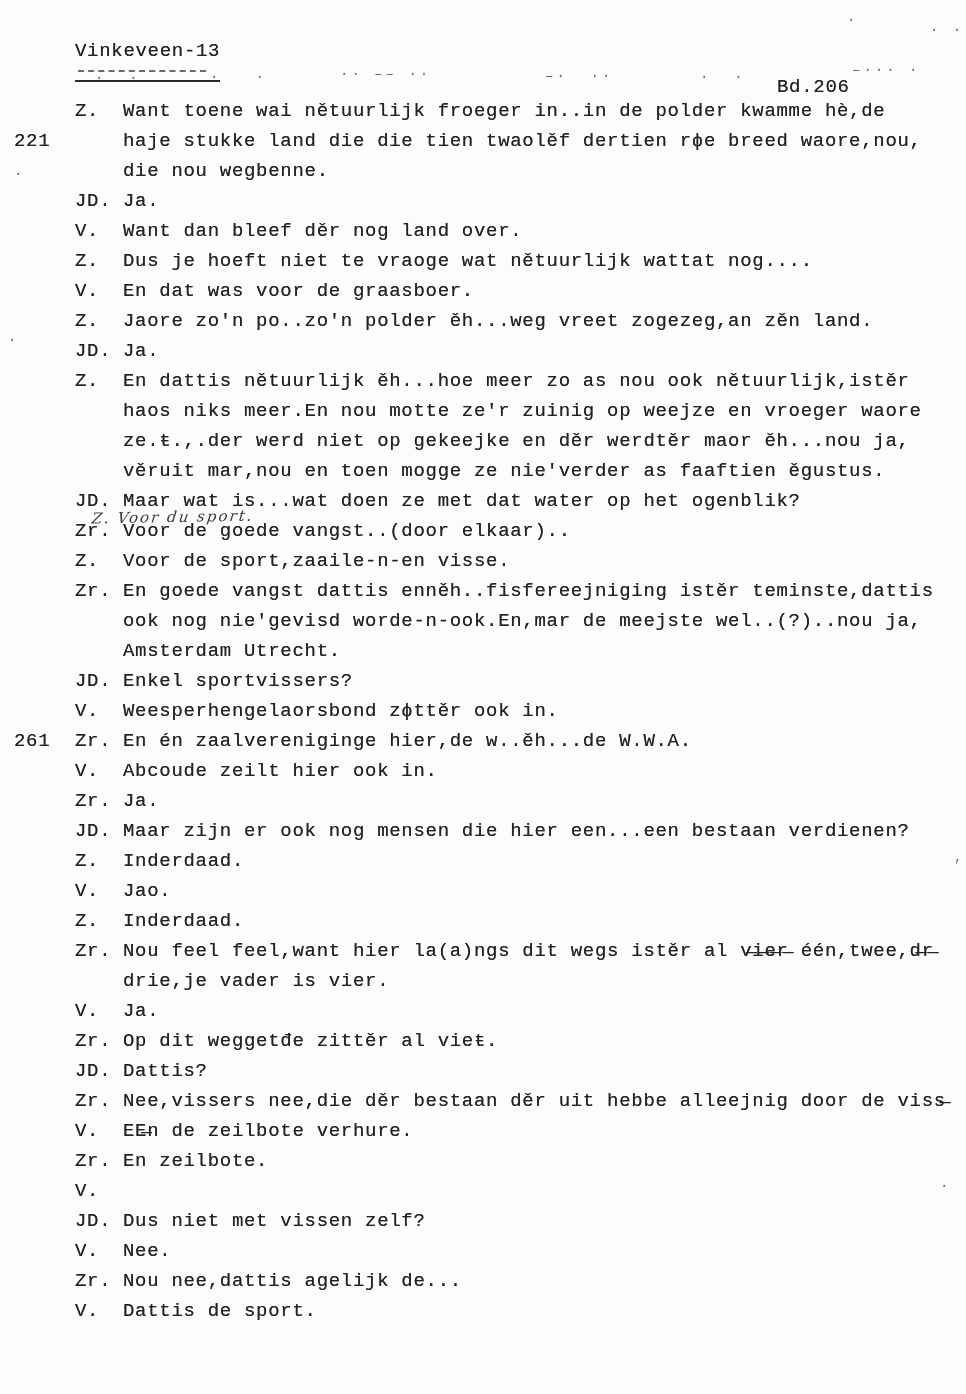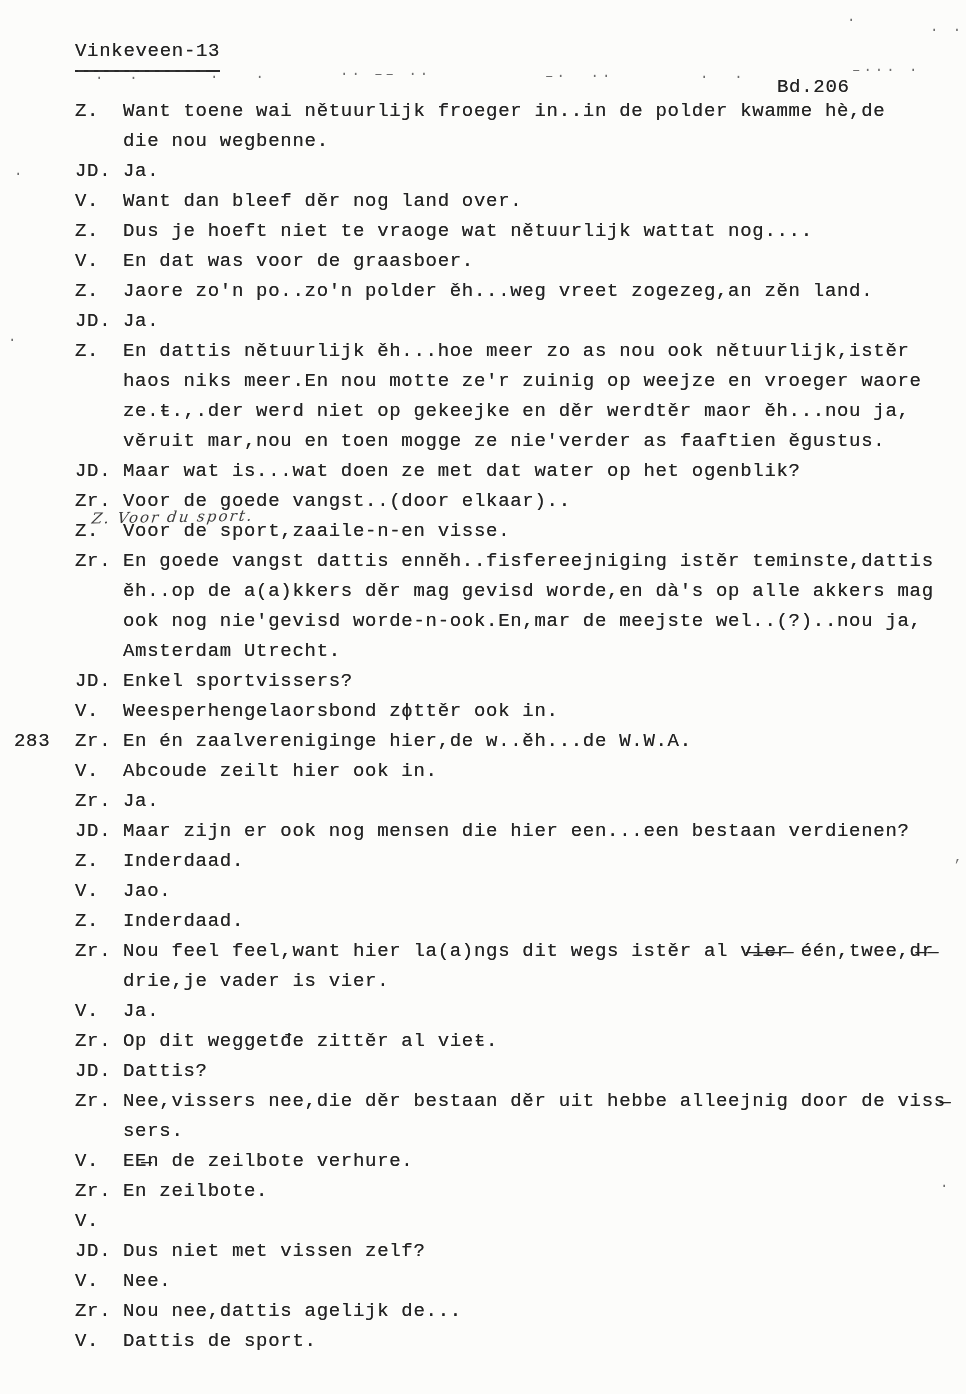--- a/index.html
+++ b/index.html
@@ -9,21 +9,21 @@
     font-family:"Liberation Mono","DejaVu Sans Mono",monospace;
     color:#222;
     overflow:hidden;
   }
   .page{position:relative;width:966px;height:1394px;background:#fcfcfa;}
   .ink{color:#232323;text-shadow:0 0 0.5px rgba(20,20,20,.7);}
   .header-title{
     position:absolute;left:75px;top:40px;
     font-size:19px;letter-spacing:.7px;
     border-bottom:2px solid #2a2a2a;
-    padding-bottom:8px;
+    padding-bottom:18px;
   }
   .title-underline2{
     position:absolute;left:78px;top:70px;width:128px;height:0;
     border-top:2px dashed #3a3a3a;opacity:.75;
   }
   .header-ref{
     position:absolute;left:777px;top:40px;
     font-size:19px;letter-spacing:.7px;margin-top:36px;
   }
   .transcript{position:absolute;left:0;top:100px;width:966px;}
@@ -54,20 +54,25 @@
 
   <div class="header-ref ink">Bd.206</div>
 
   <div class="transcript" id="transcript">
     <div class="line">
       <span class="margin-num ink"></span>
       <span class="speaker ink">Z.</span>
       <span class="text ink">Want toene wai nětuurlijk froeger in..in de polder kwamme hè,de</span>
     </div>
 
+    <div class="line">
+      <span class="margin-num ink">221</span>
+      <span class="speaker ink"></span>
+      <span class="text ink">haje stukke land die die tien twaolěf dertien rɸe breed waore,nou,</span>
+    </div>
 
     <div class="line">
       <span class="margin-num ink"></span>
       <span class="speaker ink"></span>
       <span class="text ink">die nou wegbenne.</span>
     </div>
 
     <div class="line">
       <span class="margin-num ink"></span>
       <span class="speaker ink">JD.</span>
@@ -145,25 +150,20 @@
       <span class="speaker ink">Z.</span>
       <span class="text ink">Voor de sport,zaaile-n-en visse.</span>
     </div>
 
     <div class="line">
       <span class="margin-num ink"></span>
       <span class="speaker ink">Zr.</span>
       <span class="text ink">En goede vangst dattis enněh..fisfereejniging istěr teminste,dattis</span>
     </div>
 
-    <div class="line">
-      <span class="margin-num ink"></span>
-      <span class="speaker ink"></span>
-      <span class="text ink">ěh..op de a(a)kkers děr mag gevisd worde,en dà's op alle akkers mag</span>
-    </div>
 
     <div class="line">
       <span class="margin-num ink"></span>
       <span class="speaker ink"></span>
       <span class="text ink">ook nog nie'gevisd worde-n-ook.En,mar de meejste wel..(?)..nou ja,</span>
     </div>
 
     <div class="line">
       <span class="margin-num ink"></span>
       <span class="speaker ink"></span>
@@ -176,21 +176,21 @@
       <span class="text ink">Enkel sportvissers?</span>
     </div>
 
     <div class="line">
       <span class="margin-num ink"></span>
       <span class="speaker ink">V.</span>
       <span class="text ink">Weesperhengelaorsbond zɸttěr ook in.</span>
     </div>
 
     <div class="line">
-      <span class="margin-num ink">283</span>
+      <span class="margin-num ink">261</span>
       <span class="speaker ink">Zr.</span>
       <span class="text ink">En én zaalvereniginge hier,de w..ěh...de W.W.A.</span>
     </div>
 
     <div class="line">
       <span class="margin-num ink"></span>
       <span class="speaker ink">V.</span>
       <span class="text ink">Abcoude zeilt hier ook in.</span>
     </div>
 
@@ -253,25 +253,20 @@
       <span class="speaker ink">JD.</span>
       <span class="text ink">Dattis?</span>
     </div>
 
     <div class="line">
       <span class="margin-num ink"></span>
       <span class="speaker ink">Zr.</span>
       <span class="text ink">Nee,vissers nee,die děr bestaan děr uit hebbe alleejnig door de viss̶</span>
     </div>
 
-    <div class="line">
-      <span class="margin-num ink"></span>
-      <span class="speaker ink"></span>
-      <span class="text ink">sers.</span>
-    </div>
 
     <div class="line">
       <span class="margin-num ink"></span>
       <span class="speaker ink">V.</span>
       <span class="text ink">EE̶n de zeilbote verhure.</span>
     </div>
 
     <div class="line">
       <span class="margin-num ink"></span>
       <span class="speaker ink">Zr.</span>

